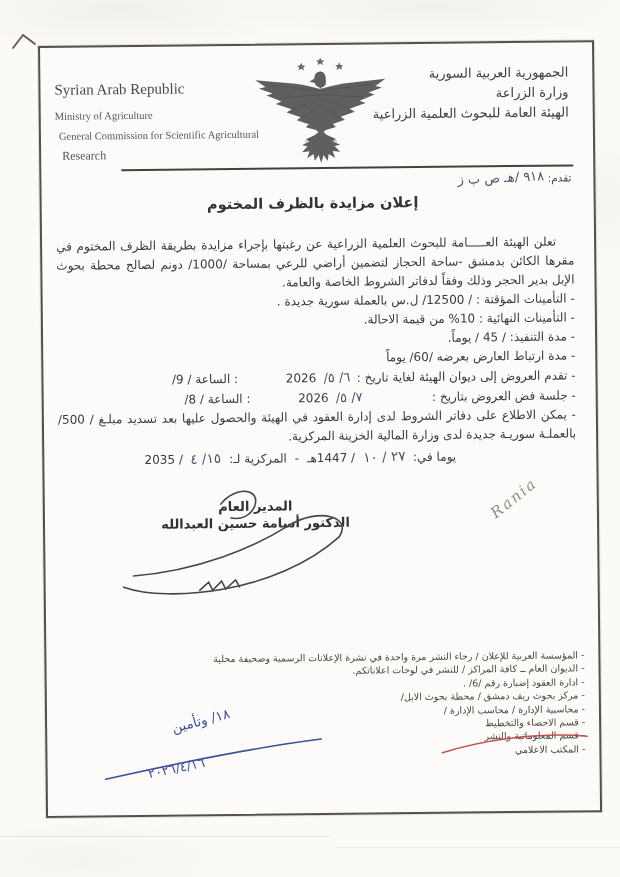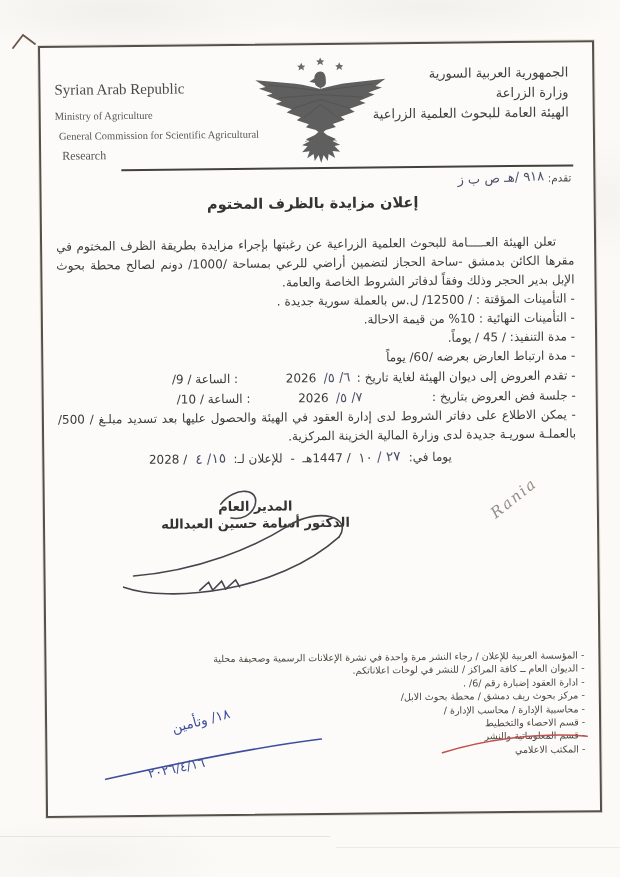--- a/index.html
+++ b/index.html
@@ -141,33 +141,33 @@
       <span>2026</span>
       <span class="gap34"></span>
       <span>: الساعة / 9/</span>
     </div>
     <div class="line dline">
       <span>- جلسة فض العروض بتاريخ :</span>
       <span class="gap56"></span>
       <span class="hw">٧/ ٥/</span>
       <span>2026</span>
       <span class="gap34"></span>
-      <span>: الساعة / 10/</span>
+      <span>: الساعة / 8/</span>
     </div>
     <p class="access">- يمكن الاطلاع على دفاتر الشروط لدى إدارة العقود في الهيئة والحصول عليها بعد تسديد مبلـغ / 500/ بالعملـة سوريـة جديدة لدى وزارة المالية الخزينة المركزية.</p>
   </div>
 
   <div class="dateline">
     <span>يوما في:</span>
     <span class="hw">٢٧ / ١٠</span>
     <span>/ 1447هـ</span>
     <span>-</span>
-    <span>للإعلان لـ:</span>
+    <span>المركزية لـ:</span>
     <span class="hw">١٥/ ٤</span>
-    <span>/ 2028</span>
+    <span>/ 2035</span>
   </div>
 
   <div class="sig-block">
     <div class="sig-role">المدير العام</div>
     <div class="sig-name">الدكتور أسامة حسين العبدالله</div>
   </div>
   <svg class="sig-svg" viewBox="0 0 270 140">
     <g fill="none" stroke="#45454d" stroke-width="1.6" stroke-linecap="round">
       <path d="M118,22 C132,4 158,6 152,24 C148,34 138,38 128,36"></path>
       <path d="M20,104 C64,120 172,112 236,56"></path>

